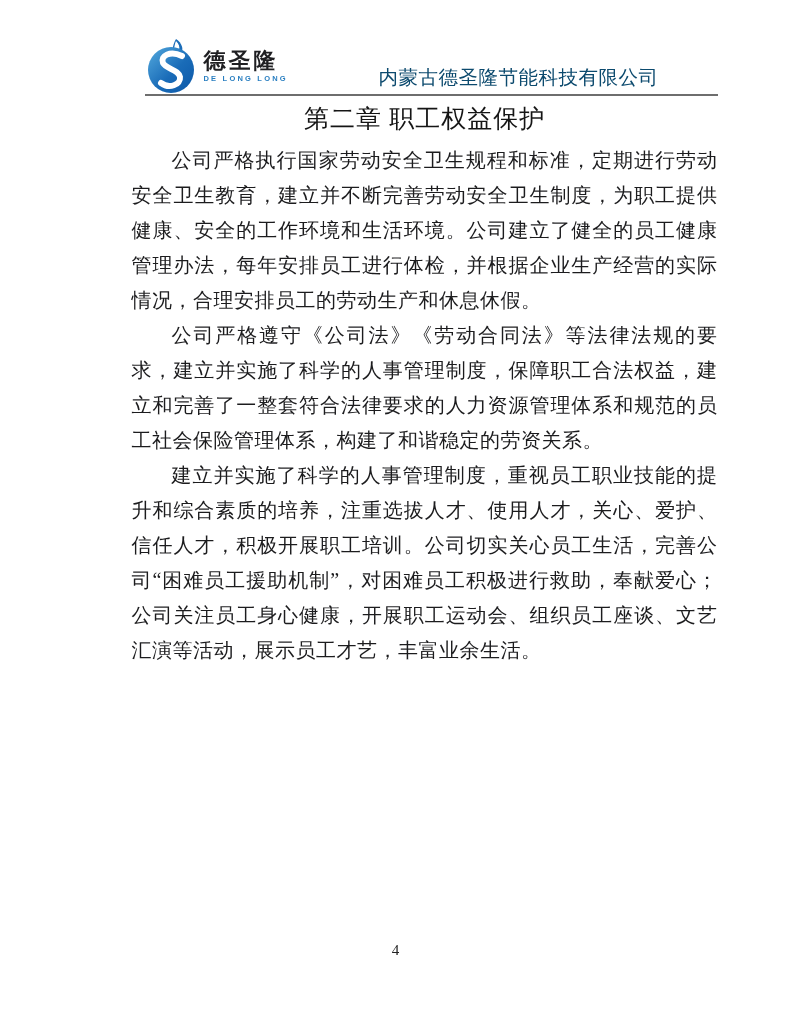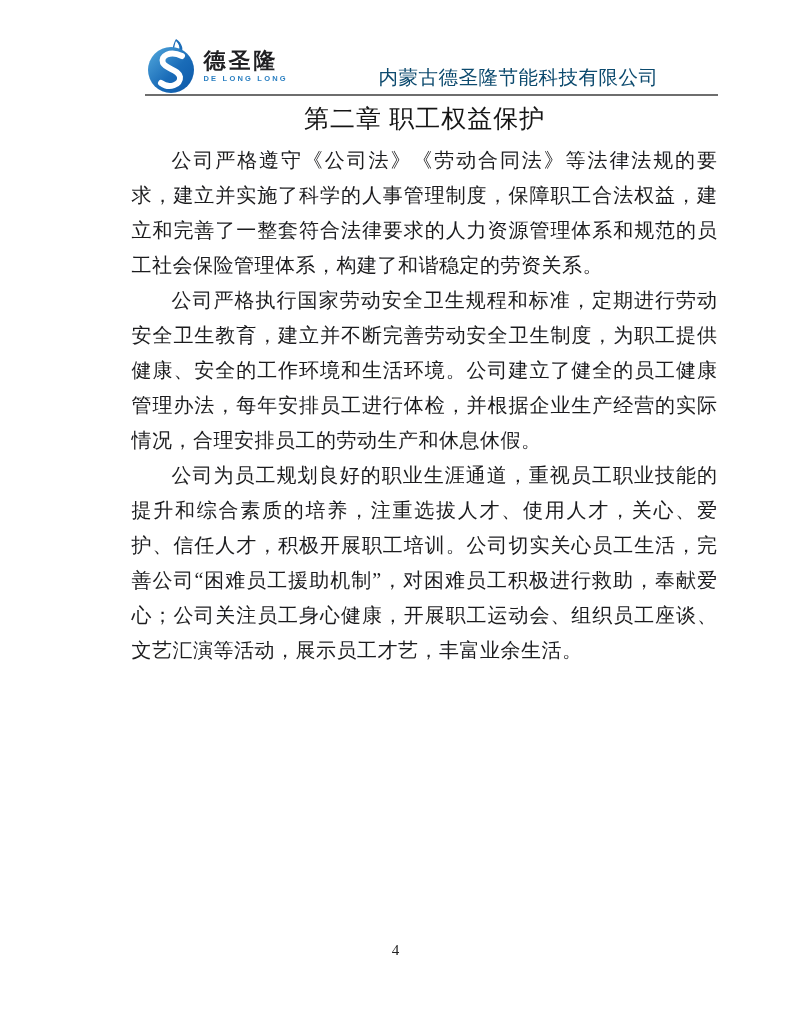--- a/index.html
+++ b/index.html
@@ -126,22 +126,22 @@
       <span class="logo-en">DE LONG LONG</span>
     </div>
   </div>
 
   <div class="company-name">内蒙古德圣隆节能科技有限公司</div>
 
   <div class="header-rule"></div>
 
   <div class="doc-main">
     <h1 class="doc-title">第二章 职工权益保护</h1>
+    <p class="doc-para">公司严格执行国家劳动安全卫生规程和标准，定期进行劳动安全卫生教育，建立并不断完善劳动安全卫生制度，为职工提供健康、安全的工作环境和生活环境。公司建立了健全的员工健康管理办法，每年安排员工进行体检，并根据企业生产经营的实际情况，合理安排员工的劳动生产和休息休假。</p>
     <p class="doc-para">公司严格遵守《公司法》《劳动合同法》等法律法规的要求，建立并实施了科学的人事管理制度，保障职工合法权益，建立和完善了一整套符合法律要求的人力资源管理体系和规范的员工社会保险管理体系，构建了和谐稳定的劳资关系。</p>
-    <p class="doc-para">公司严格执行国家劳动安全卫生规程和标准，定期进行劳动安全卫生教育，建立并不断完善劳动安全卫生制度，为职工提供健康、安全的工作环境和生活环境。公司建立了健全的员工健康管理办法，每年安排员工进行体检，并根据企业生产经营的实际情况，合理安排员工的劳动生产和休息休假。</p>
-    <p class="doc-para">公司为员工规划良好的职业生涯通道，重视员工职业技能的提升和综合素质的培养，注重选拔人才、使用人才，关心、爱护、信任人才，积极开展职工培训。公司切实关心员工生活，完善公司“困难员工援助机制”，对困难员工积极进行救助，奉献爱心；公司关注员工身心健康，开展职工运动会、组织员工座谈、文艺汇演等活动，展示员工才艺，丰富业余生活。</p>
+    <p class="doc-para">建立并实施了科学的人事管理制度，重视员工职业技能的提升和综合素质的培养，注重选拔人才、使用人才，关心、爱护、信任人才，积极开展职工培训。公司切实关心员工生活，完善公司“困难员工援助机制”，对困难员工积极进行救助，奉献爱心；公司关注员工身心健康，开展职工运动会、组织员工座谈、文艺汇演等活动，展示员工才艺，丰富业余生活。</p>
   </div>
 
   <div class="page-footer">
     <span class="page-number">4</span>
   </div>
 
 </div>
 
 </body></html>

